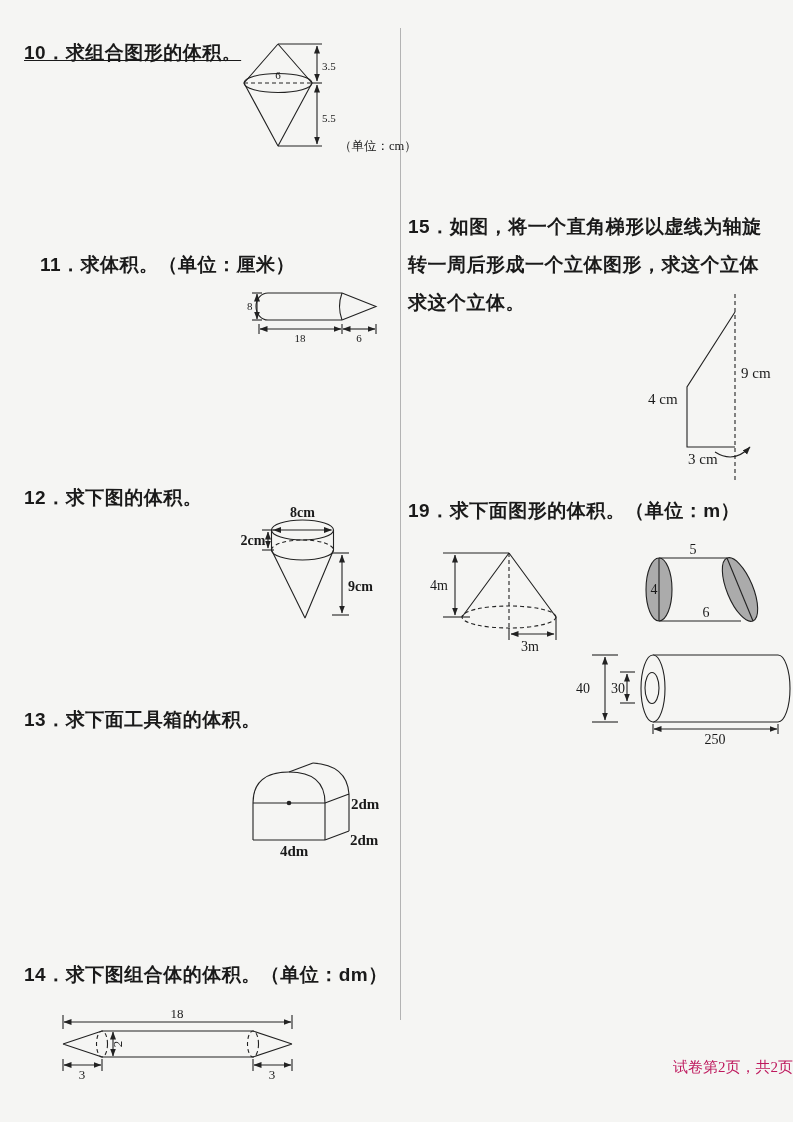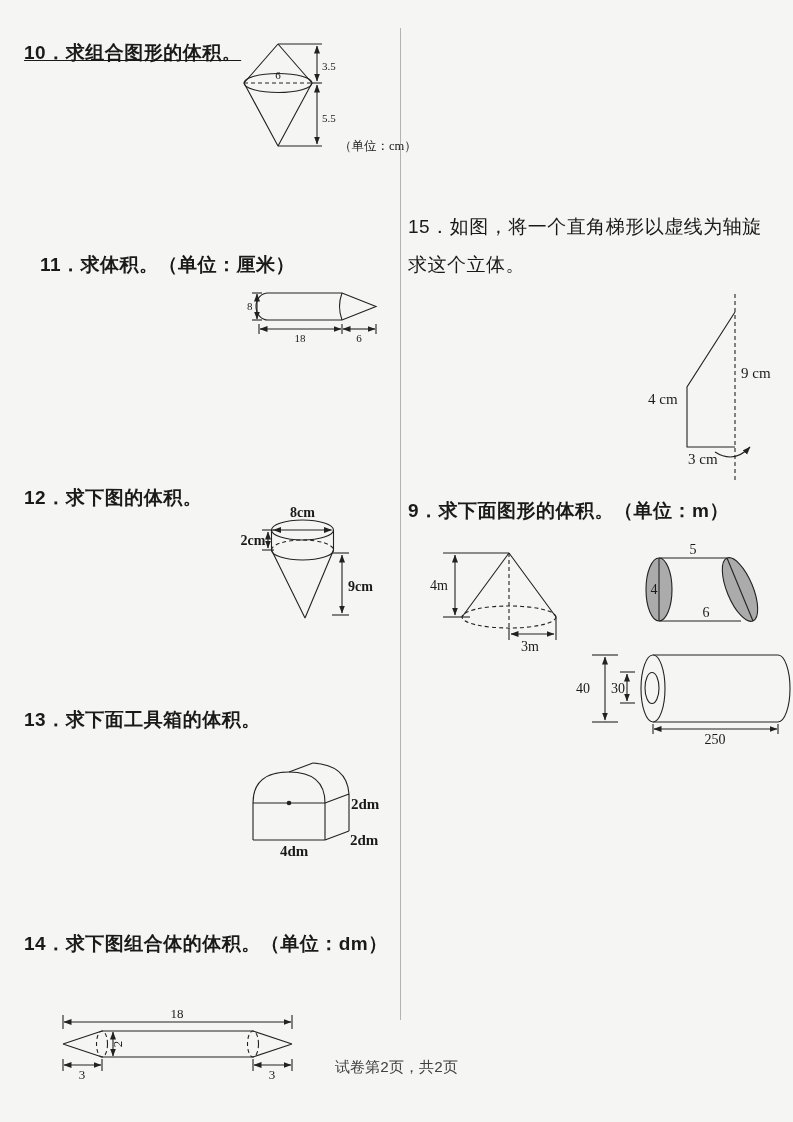--- a/index.html
+++ b/index.html
@@ -1,23 +1,23 @@
 <!DOCTYPE html>
 <html><head>
 <meta charset="utf-8">
 <style>
   html,body{margin:0;padding:0;background:#e9e9e7;}
   .page{position:relative;width:793px;height:1122px;margin:0 auto;background:#f5f5f3;overflow:hidden;
         font-family:"Liberation Sans",sans-serif;color:#1a1a1a;}
   .divider{position:absolute;width:1px;background:#b3b3b3;}
   .qtitle{position:absolute;font-size:19px;font-weight:600;letter-spacing:0.5px;white-space:nowrap;}
-  .para{position:absolute;font-size:19px;font-weight:400;letter-spacing:0.5px;line-height:38px;width:385px;}
+  .para{position:absolute;font-size:19px;font-weight:700;letter-spacing:0.5px;line-height:38px;width:385px;}
   .unitnote{position:absolute;font-size:12.5px;font-family:"Liberation Serif",serif;white-space:nowrap;}
-  .footer{position:absolute;left:0;width:100%;text-align:center;font-family:Liberation Mono, monospace;
-          font-size:15px;color:#404040;}
+  .footer{position:absolute;left:0;width:100%;text-align:right;font-family:Liberation Serif, serif;
+          font-size:15px;color:#be185d;}
   svg.fig{position:absolute;overflow:visible;}
   svg.fig line, svg.fig path, svg.fig ellipse, svg.fig circle{stroke:#222;stroke-width:1.1;fill:none;}
   svg.fig .dash{stroke-dasharray:4 3;}
   svg.fig .grayfill{fill:#ababab;}
   svg.fig .bgfill{fill:#f5f5f3;}
   svg.fig .dot{fill:#222;stroke:none;}
   svg.fig text{stroke:none;fill:#1a1a1a;font-family:"Liberation Serif",serif;}
   .lbl11{font-size:11px;} .lbl13{font-size:13px;} .lbl14{font-size:14px;}
   .lbl15{font-size:15px;} .bold{font-weight:600;}
 </style>
@@ -113,21 +113,21 @@
       <path d="M39,24 L63,15"></path>
       <path d="M63,15 Q97,17 99,46"></path>
       <path d="M75,55 L99,46 M99,46 L99,83 M75,92 L99,83"></path>
       <circle class="dot" cx="39" cy="55" r="2.3"></circle>
     </g>
     <text class="lbl15 bold" x="101" y="61">2dm</text>
     <text class="lbl15 bold" x="100" y="97">2dm</text>
     <text class="lbl15 bold" x="30" y="108">4dm</text>
   </svg>
 
-  <div class="qtitle" style="left:24px;top:931px;text-align:right;">14．求下图组合体的体积。（单位：dm）</div>
+  <div class="qtitle" style="left:24px;top:962px;text-align:right;">14．求下图组合体的体积。（单位：dm）</div>
   <svg class="fig" style="left:25px;top:1005px;" width="320" height="78">
     <g>
       <line x1="77" y1="26" x2="228" y2="26"></line>
       <line x1="77" y1="52" x2="228" y2="52"></line>
       <ellipse class="dash" cx="77" cy="39" rx="5.5" ry="13"></ellipse>
       <ellipse class="dash" cx="228" cy="39" rx="5.5" ry="13"></ellipse>
       <path d="M38,39 L77,26 M38,39 L77,52 M267,39 L228,26 M267,39 L228,52"></path>
     </g>
     <g>
       <line x1="38" y1="10" x2="38" y2="24"></line>
@@ -142,32 +142,33 @@
       <line x1="229" y1="60" x2="266" y2="60" marker-start="url(#as)" marker-end="url(#ae)"></line>
     </g>
     <text class="lbl13" x="152" y="13" text-anchor="middle">18</text>
     <text class="lbl13" x="97" y="39" text-anchor="middle" transform="rotate(-90 97 39)">2</text>
     <text class="lbl13" x="57" y="74" text-anchor="middle">3</text>
     <text class="lbl13" x="247" y="74" text-anchor="middle">3</text>
   </svg>
 
   <div class="para" style="left:408px;top:208px;">
     <div>15．如图，将一个直角梯形以虚线为轴旋</div>
+    <div>转一周后形成一个立体图形，求这个立体</div>
     <div>求这个立体。</div>
   </div>
   <svg class="fig" style="left:630px;top:292px;" width="163" height="192">
     <line class="dash" x1="105" y1="2" x2="105" y2="188"></line>
     <path d="M105,20 L57,95 L57,155 L105,155"></path>
     <path d="M85,160 Q104,172 120,155" marker-end="url(#ae)"></path>
     <text class="lbl15" x="111" y="86">9 cm</text>
     <text class="lbl15" x="18" y="112">4 cm</text>
     <text class="lbl15" x="58" y="172">3 cm</text>
   </svg>
 
-  <div class="qtitle" style="left:408px;top:498px;">9．求下面图形的体积。（单位：m）</div>
+  <div class="qtitle" style="left:408px;top:498px;">19．求下面图形的体积。（单位：m）</div>
 
   <svg class="fig" style="left:425px;top:540px;" width="170" height="122">
     <g>
       <ellipse class="dash" cx="84" cy="77" rx="47" ry="11"></ellipse>
       <line class="dash" x1="84" y1="13" x2="84" y2="88"></line>
       <path d="M84,13 L37,77 M84,13 L131,77"></path>
     </g>
     <g>
       <line x1="18" y1="13" x2="84" y2="13"></line>
       <line x1="18" y1="77" x2="45" y2="77"></line>

